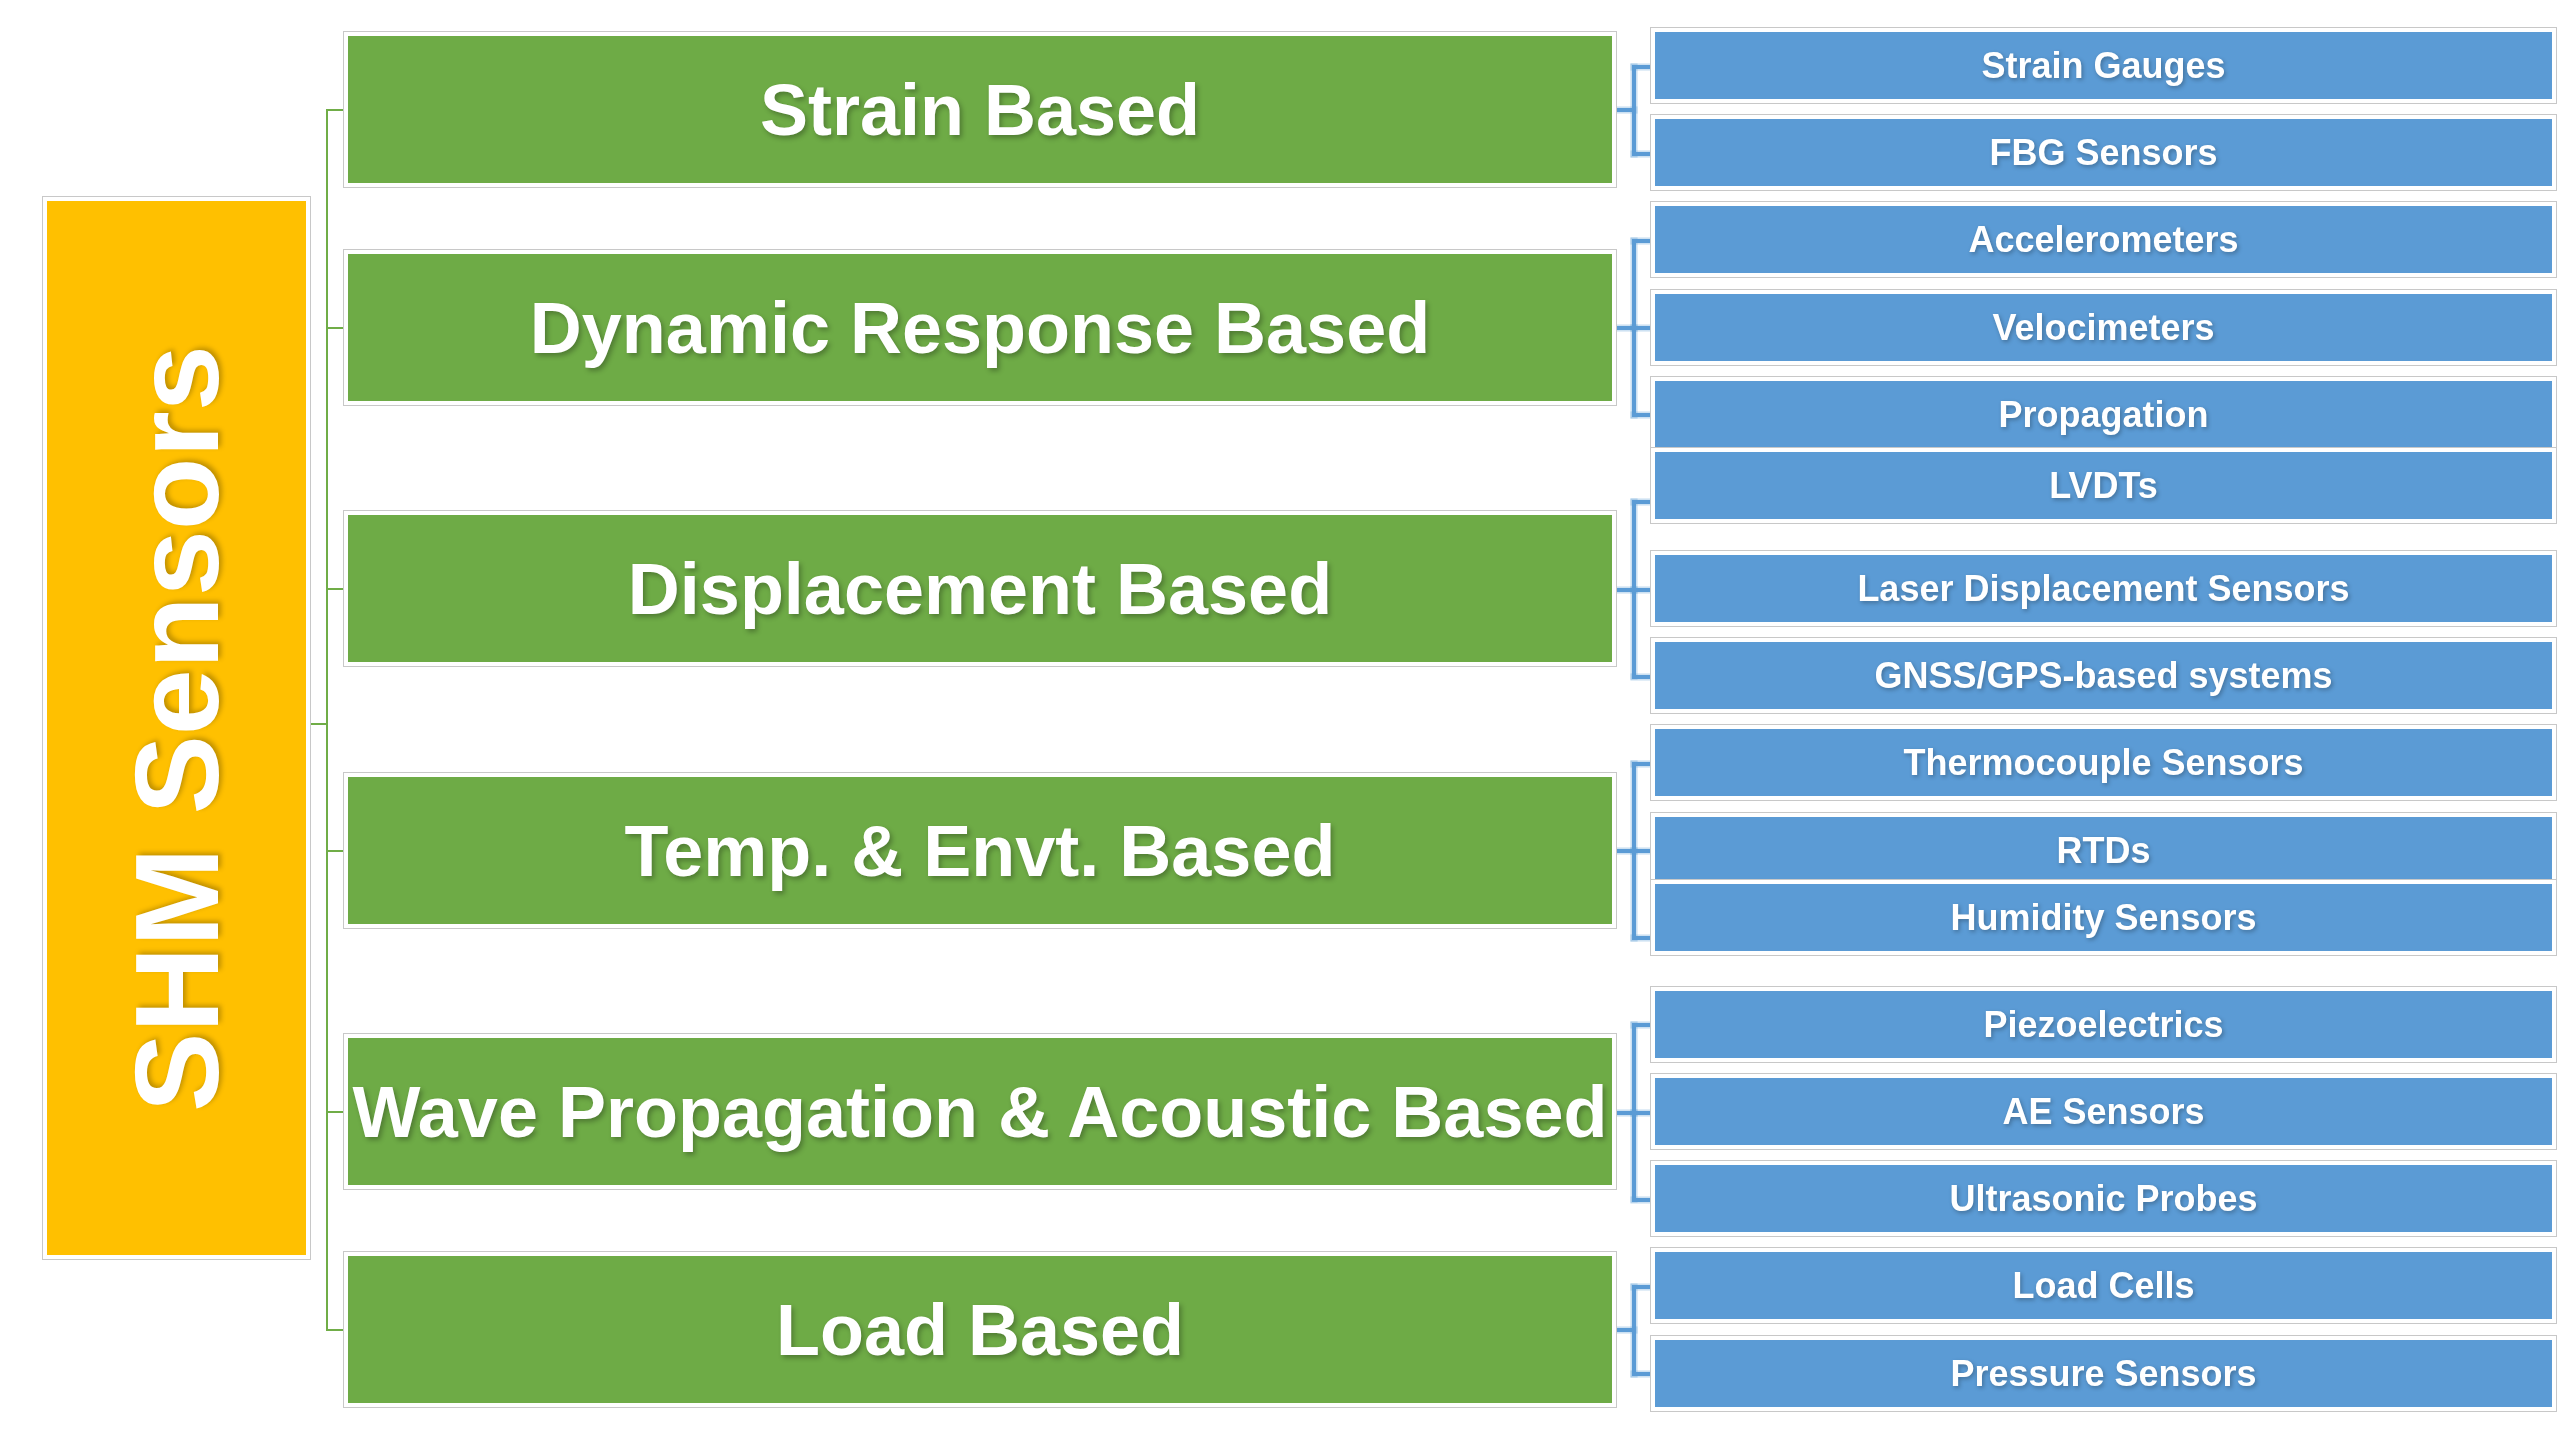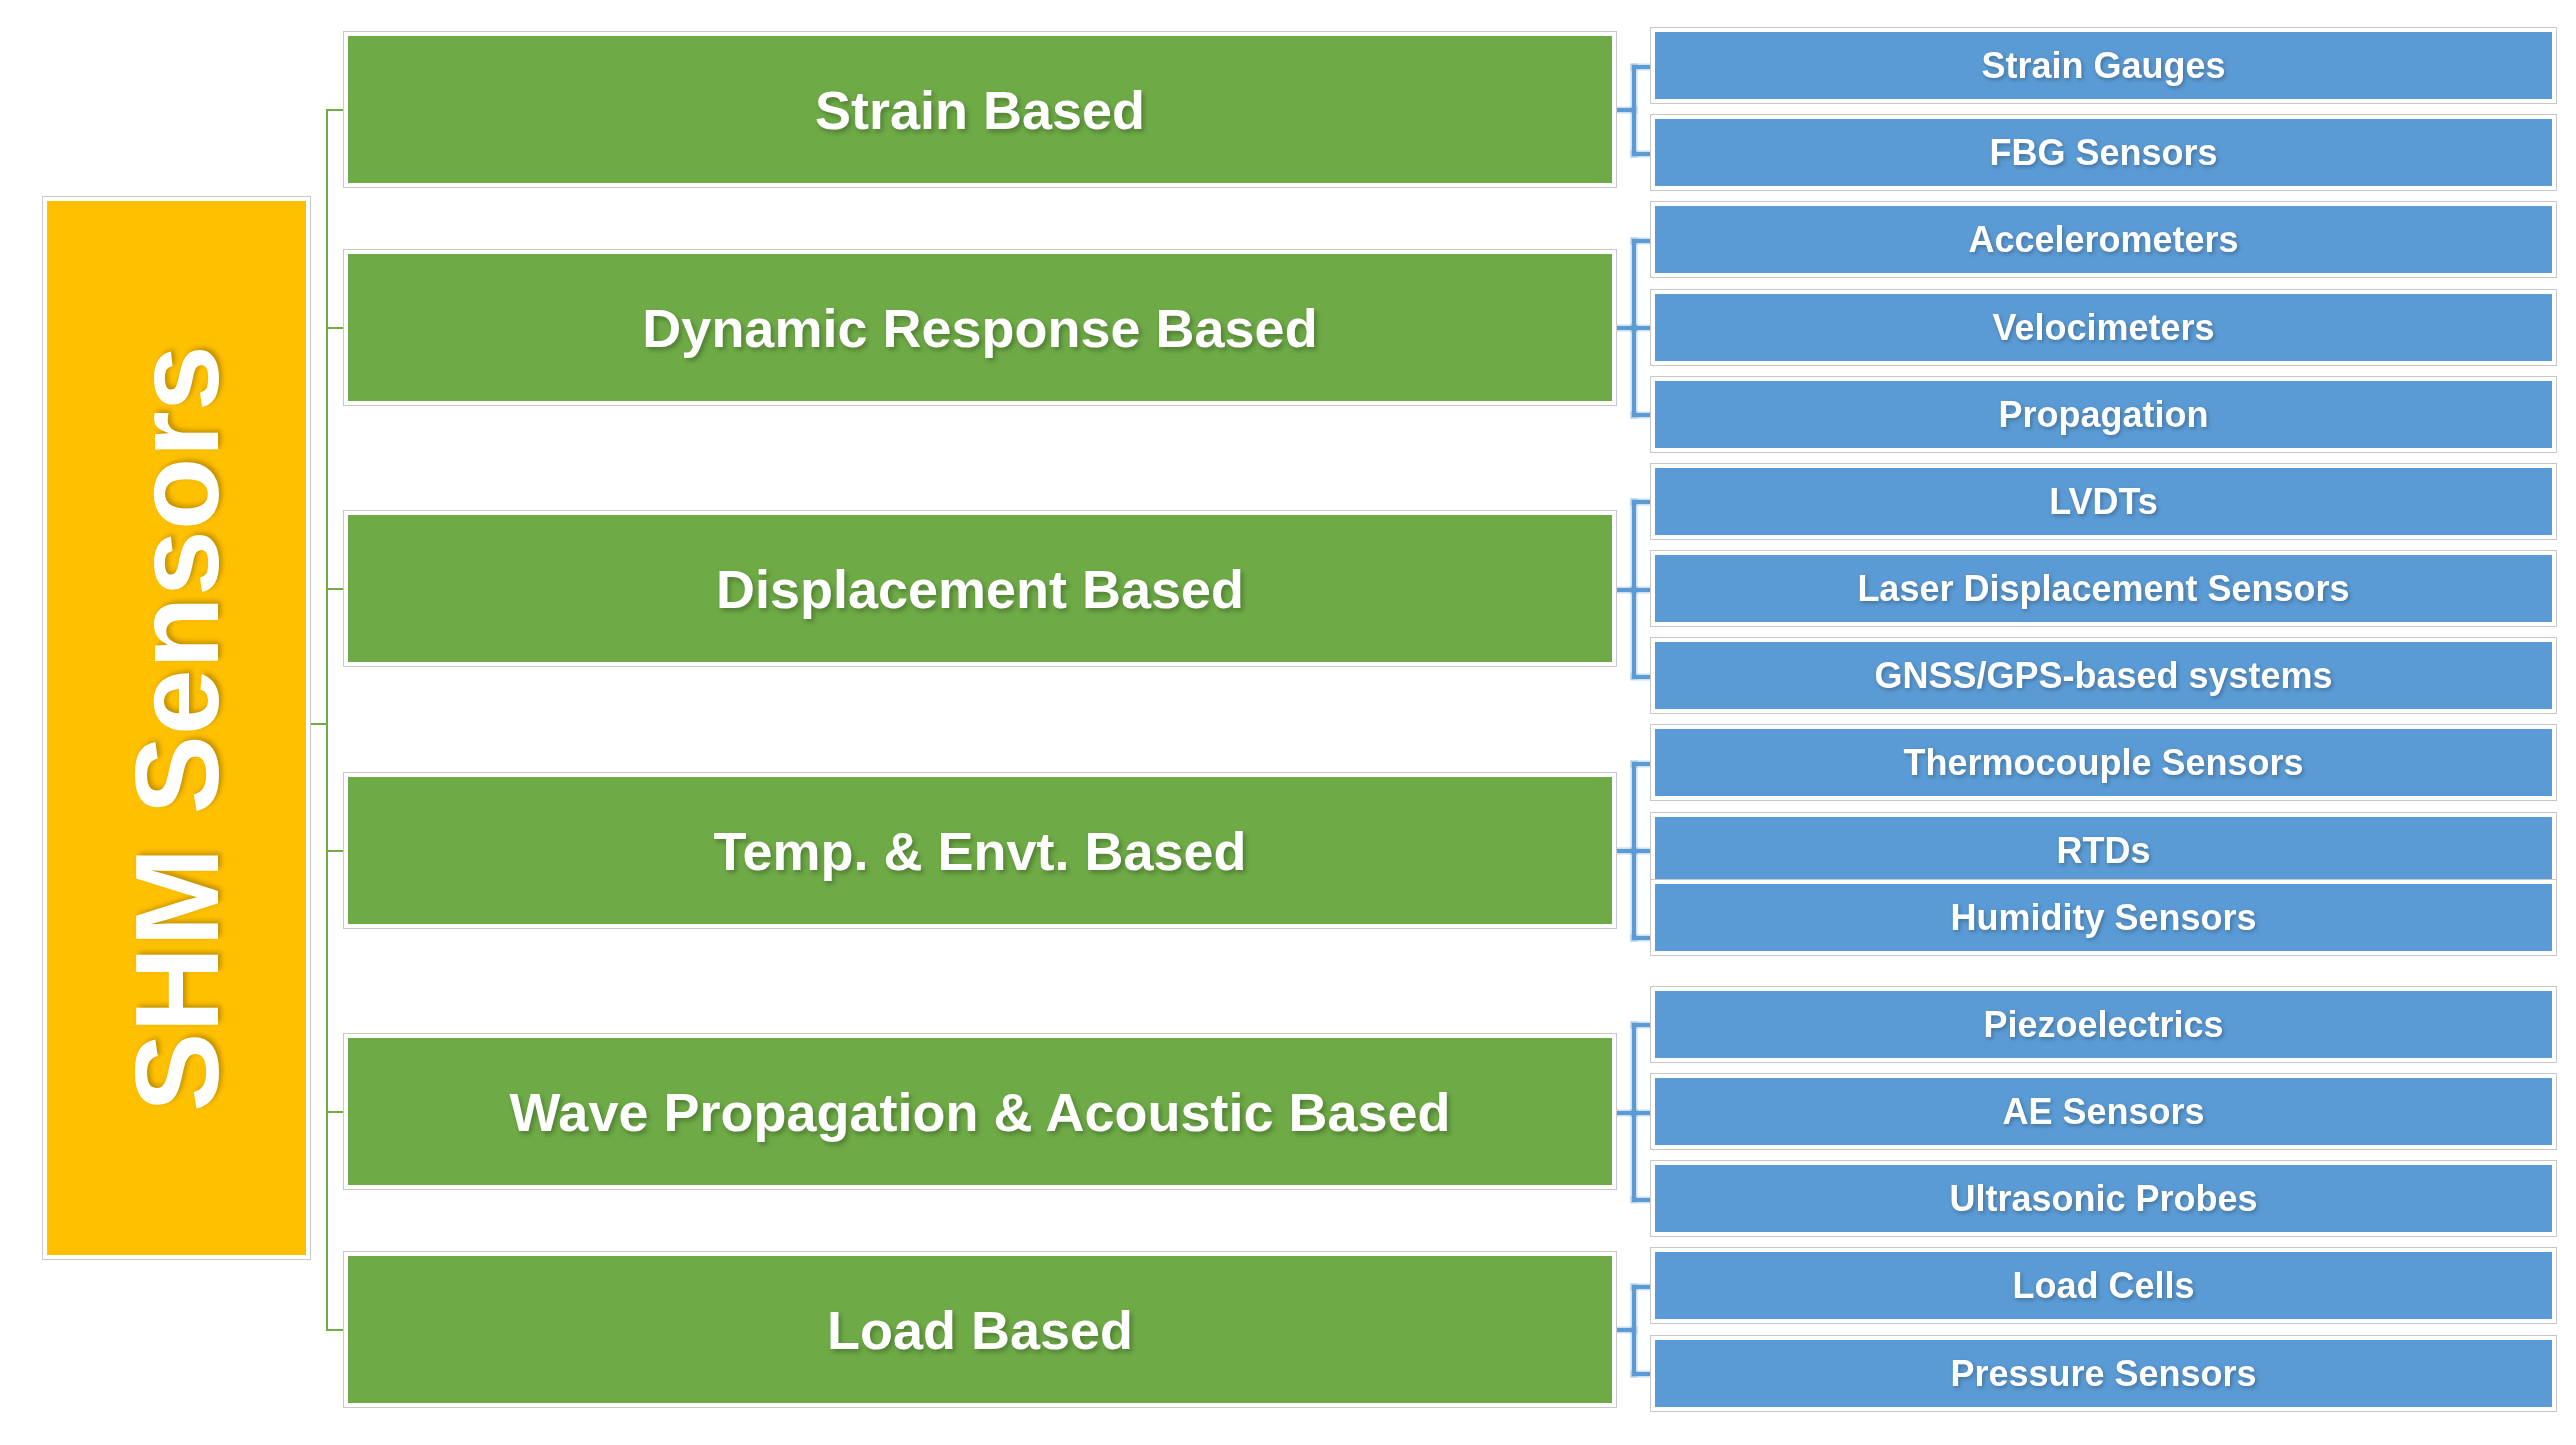--- a/index.html
+++ b/index.html
@@ -53,21 +53,21 @@
     white-space: nowrap;
     font-size: 119px;
     line-height: 1;
     text-shadow: 2.4px 3.2px 4.8px rgba(0,0,0,0.25);
   }
   .group {
     left: 344px;
     width: 1264px;
     height: 147px;
     background: var(--group_fill, #6EAB46);
-    font-size: 54px;
+    font-size: 72px;
     white-space: nowrap;
     text-shadow: 2.4px 3.2px 4.8px rgba(0,0,0,0.28);
   }
   .child {
     left: 1651px;
     width: 897px;
     height: 67px;
     background: var(--child_fill, #5B9BD5);
     font-size: 36px;
     white-space: nowrap;
@@ -155,21 +155,21 @@
   <div class="node child" style="top:202px;">
     <span>Accelerometers</span>
   </div>
   <div class="node child" style="top:290px;">
     <span>Velocimeters</span>
   </div>
   <div class="node child" style="top:377px;">
     <span>Propagation</span>
   </div>
 
-  <div class="node child" style="top:464px;">
+  <div class="node child" style="top:448px;">
     <span>LVDTs</span>
   </div>
   <div class="node child" style="top:551px;">
     <span>Laser Displacement Sensors</span>
   </div>
   <div class="node child" style="top:638px;">
     <span>GNSS/GPS-based systems</span>
   </div>
 
   <div class="node child" style="top:725px;">

